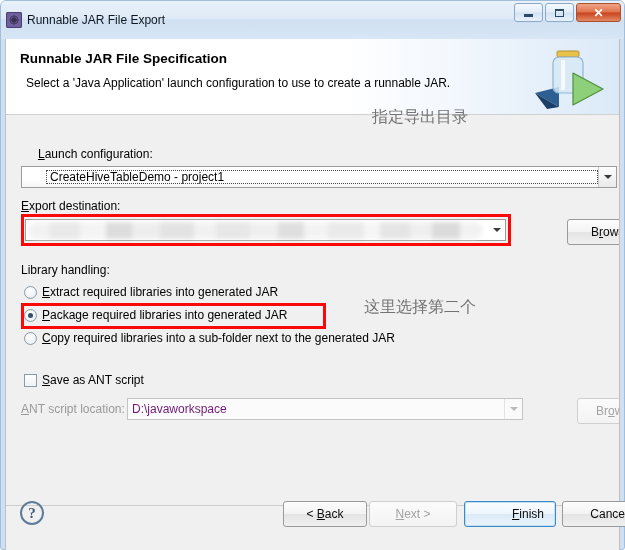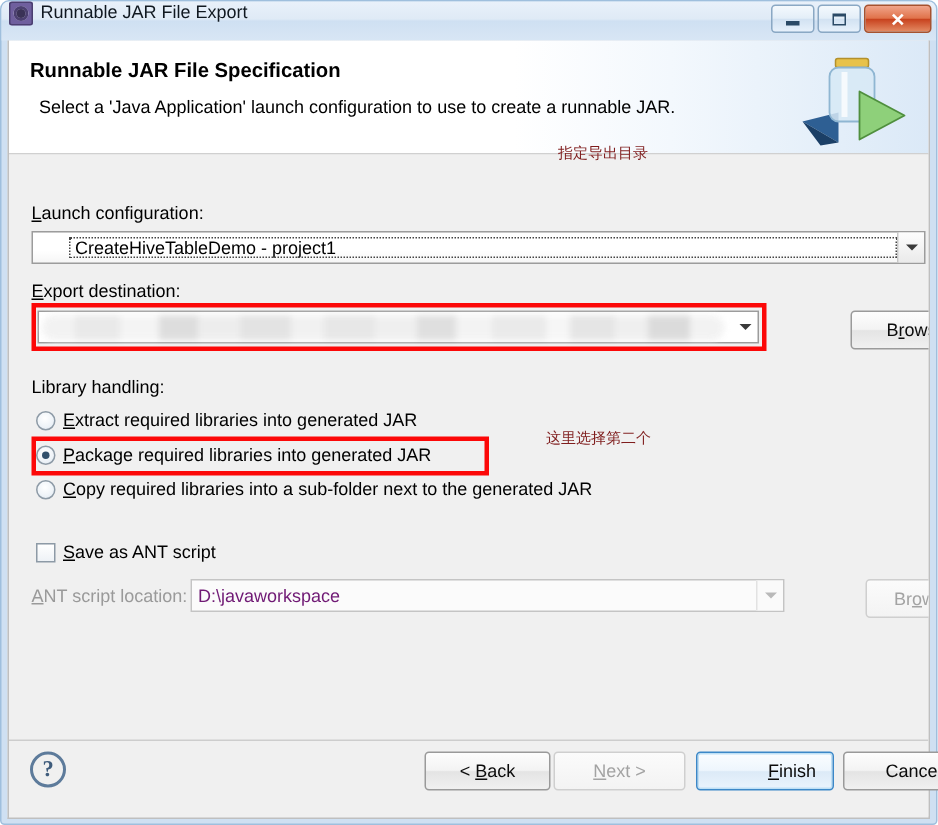--- a/index.html
+++ b/index.html
@@ -25,25 +25,26 @@
     box-sizing: border-box;
     background: #cfe0f2;
     border: 1px solid #9fbfdd;
     border-radius: 6px 6px 3px 3px;
     padding: 0 4px 4px 4px;
   }
 
   
   .titlebar {
     position: relative;
-    height: 26px;
+    height: 38px;
     margin: 0 -4px;
     border-radius: 5px 5px 0 0;
     background: linear-gradient(to bottom, #e9f1fa 0%, #dfeaf6 45%, #cfe0f2 50%, #d8e6f5 100%);
     display: flex;
+    align-items: center;
     padding-left: 5px;
   }
   .title-icon {
     width: 16px; height: 16px;
     margin-right: 5px;
     border-radius: 2px;
     background: #6f5f9e;
     position: relative;
     flex: none;
     box-shadow: inset 0 0 0 1px #4b3f70;
@@ -298,22 +299,22 @@
 
   
   .redbox {
     position: absolute;
     border: 3px solid #fc0808;
     box-sizing: border-box;
     pointer-events: none;
   }
   .annot {
     position: absolute;
-    color: #7f1d1d;
-    font-size: 10px;
+    color: #737373;
+    font-size: 16px;
     font-family: Liberation Mono, monospace;
     white-space: nowrap;
   }
 
   
   .footer {
     position: relative;
     height: 50px;
     background: #f0f0f0;
   }
@@ -362,21 +363,21 @@
         <polygon points="2,48 26,62 14,64" fill="#1b3f66"></polygon>
         <rect x="24" y="6" width="22" height="6" rx="1.5" fill="#e8c24a" stroke="#b3902c" stroke-width="1"></rect>
         <path d="M26 12 h18 a6 6 0 0 1 6 6 v24 a6 6 0 0 1 -6 6 h-18 a6 6 0 0 1 -6 -6 v-24 a6 6 0 0 1 6 -6 z" fill="#d7e9f6" fill-opacity="0.85" stroke="#8fb6d2" stroke-width="1.2"></path>
         <path d="M28 15 h4 v30 h-4 z" fill="#ffffff" fill-opacity="0.75"></path>
         <polygon points="40,28 70,44 40,60" fill="#8ed07a" stroke="#4f8f3e" stroke-width="1.2" stroke-linejoin="round"></polygon>
       </svg>
     </div>
 
     <div class="page">
 
-      <div class="lbl" style="left:15px; top:32px;text-align:center;">
+      <div class="lbl" style="left:32px; top:32px;text-align:center;">
         <u>L</u><span>aunch configuration:</span>
       </div>
       <div class="combo focused" style="left:15px; top:51px; width:596px;padding-left:24px;">
         <div class="val">CreateHiveTableDemo - project1</div>
         <div class="arrow">
             <i></i>
           </div>
       </div>
 
       <div class="lbl" style="left:15px; top:84px;">

